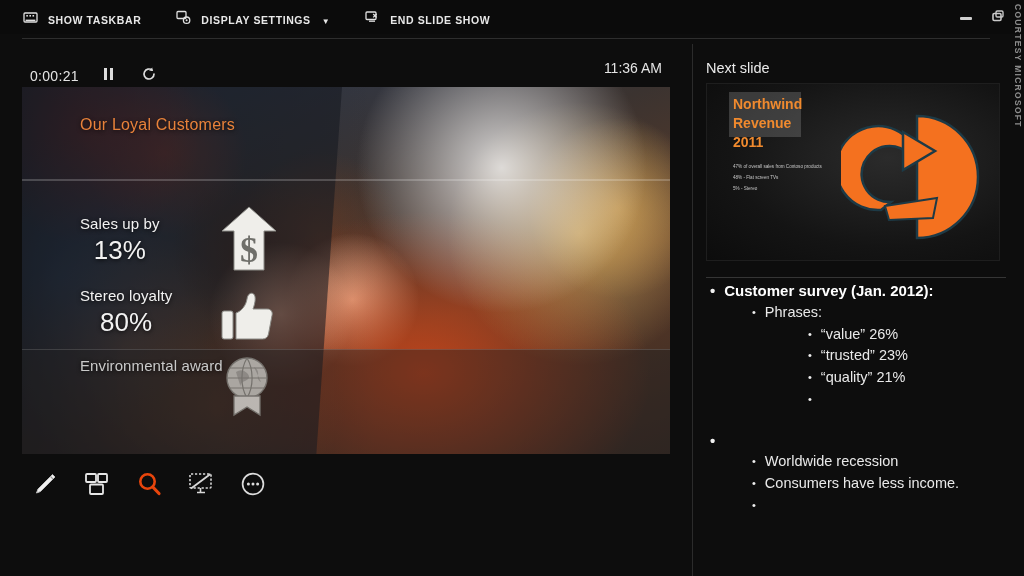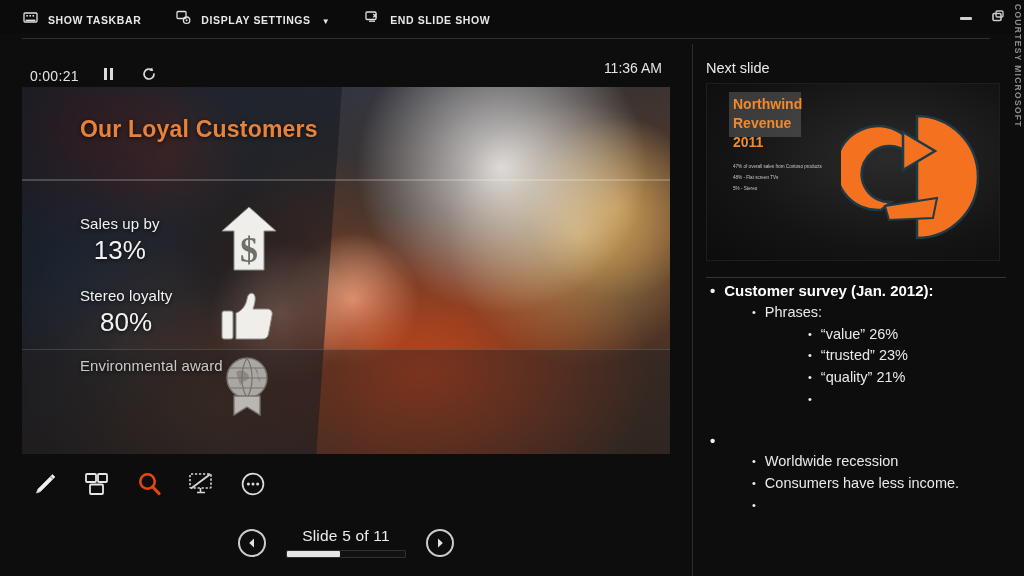--- a/index.html
+++ b/index.html
@@ -124,22 +124,22 @@
     position: absolute; left: 0; top: 262px; width: 648px; height: 108px;
     background: rgba(30,30,34,0.42);
   }
   .ov-band2line {
     position: absolute; left: 0; top: 262px; width: 648px; height: 1px;
     background: rgba(255,255,255,0.14);
   }
 
   .slide-title {
     position: absolute; left: 58px; top: 28px;
-    color: #e8823a; font-size: 23px; line-height: 1.28;
-    font-weight: bold; letter-spacing: 0.2px;
+    color: #e8823a; font-size: 16px; line-height: 1.28;
+    font-weight: normal; letter-spacing: 0.2px;
     text-shadow: 0 1px 4px rgba(0,0,0,0.7);
   }
 
   .stat { position: absolute; left: 58px; color: #f2f2f2; text-align: center; }
   .stat .lbl {
     font-size: 15px; line-height: 1.25; letter-spacing: 0.1px;
     text-shadow: 0 1px 4px rgba(0,0,0,0.8);
   }
   .stat .val {
     font-size: 26px; line-height: 1.2; margin-top: 1px;
@@ -383,38 +383,20 @@
       <div class="tool">
         <svg width="30" height="30" viewBox="0 0 30 30">
           <circle cx="15" cy="15" r="10.4" fill="none" stroke="#dcdcdc" stroke-width="1.7"></circle>
           <circle cx="10.4" cy="15" r="1.5" fill="#dcdcdc"></circle>
           <circle cx="15" cy="15" r="1.5" fill="#dcdcdc"></circle>
           <circle cx="19.6" cy="15" r="1.5" fill="#dcdcdc"></circle>
         </svg>
       </div>
     </div>
 
-    <div class="slidenav">
-      <div class="navbtn">
-        <svg width="12" height="12" viewBox="0 0 12 12">
-          <path d="M8 1.5 L3.2 6 L8 10.5 Z" fill="#e2e2e2"></path>
-        </svg>
-      </div>
-      <div class="nav-center">
-        <div class="slide-count">Slide 5 of 11</div>
-        <div class="progress-track">
-          <div class="progress-fill" id="progfill" style="width: 45%;"></div>
-        </div>
-      </div>
-      <div class="navbtn">
-        <svg width="12" height="12" viewBox="0 0 12 12">
-          <path d="M4 1.5 L8.8 6 L4 10.5 Z" fill="#e2e2e2"></path>
-        </svg>
-      </div>
-    </div>
   </div>
 
   <div class="vdiv"></div>
 
   <div class="rightpane">
     <div class="next-label">Next slide</div>
 
     <div class="thumb">
       <div class="thumb-titlebox"></div>
       <div class="thumb-title">

